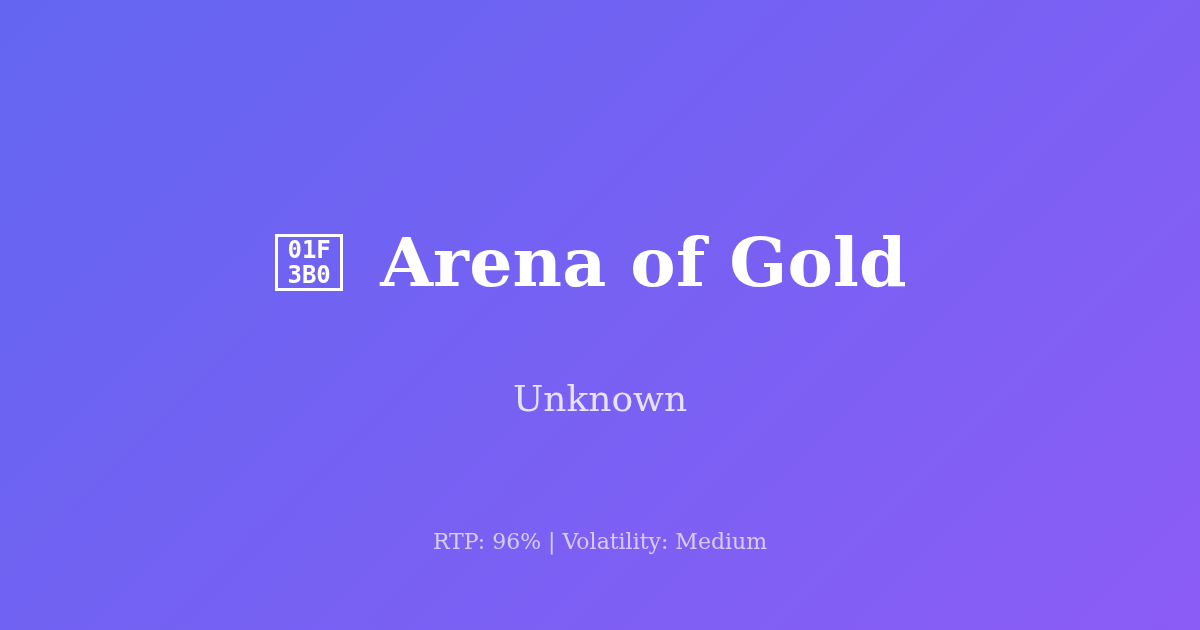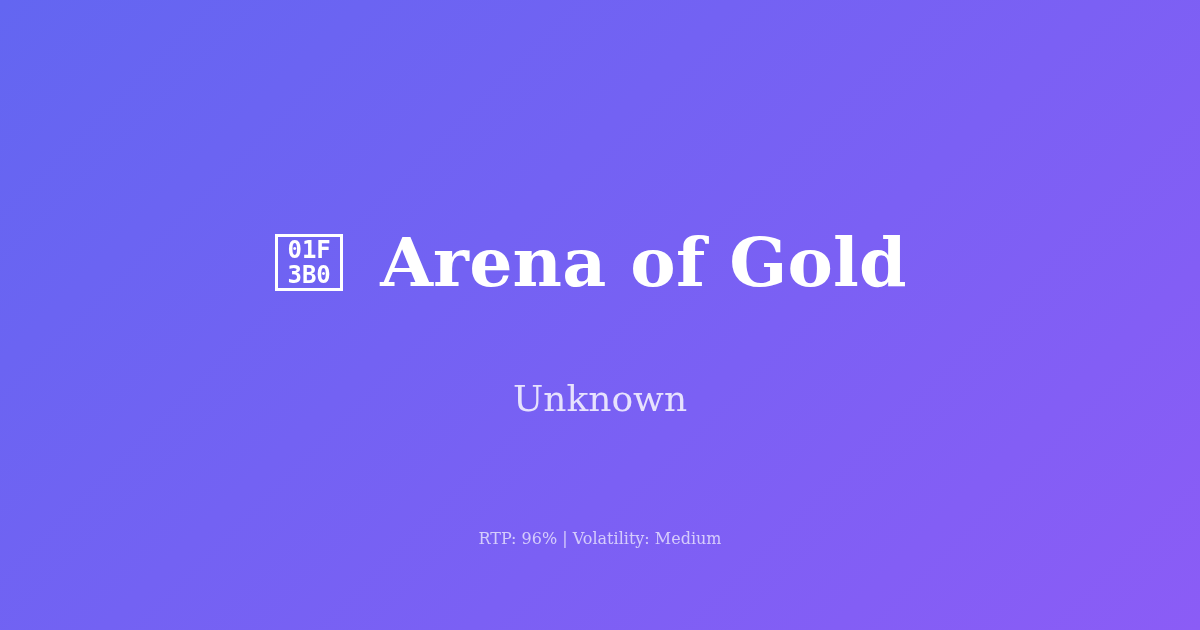--- a/index.html
+++ b/index.html
@@ -90,21 +90,21 @@
     text-align: right;
   }
 
   
   .game-meta {
     position: absolute;
     left: 0;
     right: 0;
     top: 529px;
     font-family: "DejaVu Serif", "Liberation Serif", serif;
-    font-size: 16px;
+    font-size: 22px;
     font-weight: 400;
     line-height: 1.2;
     color: rgba(255, 255, 255, 0.68);
     text-align: center;
     white-space: nowrap;
     margin: 0;
   }
 </style>
 </head>
 <body>

